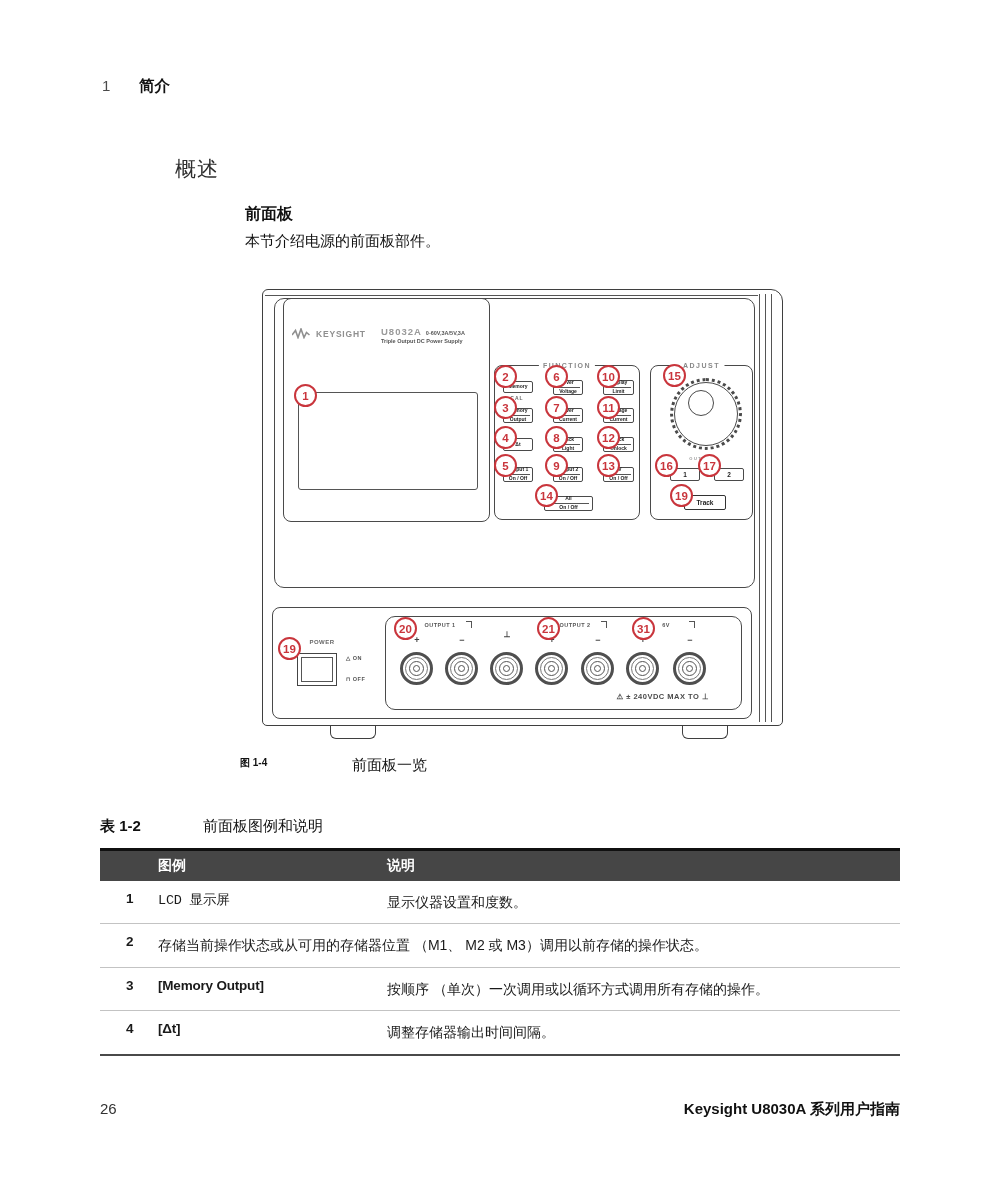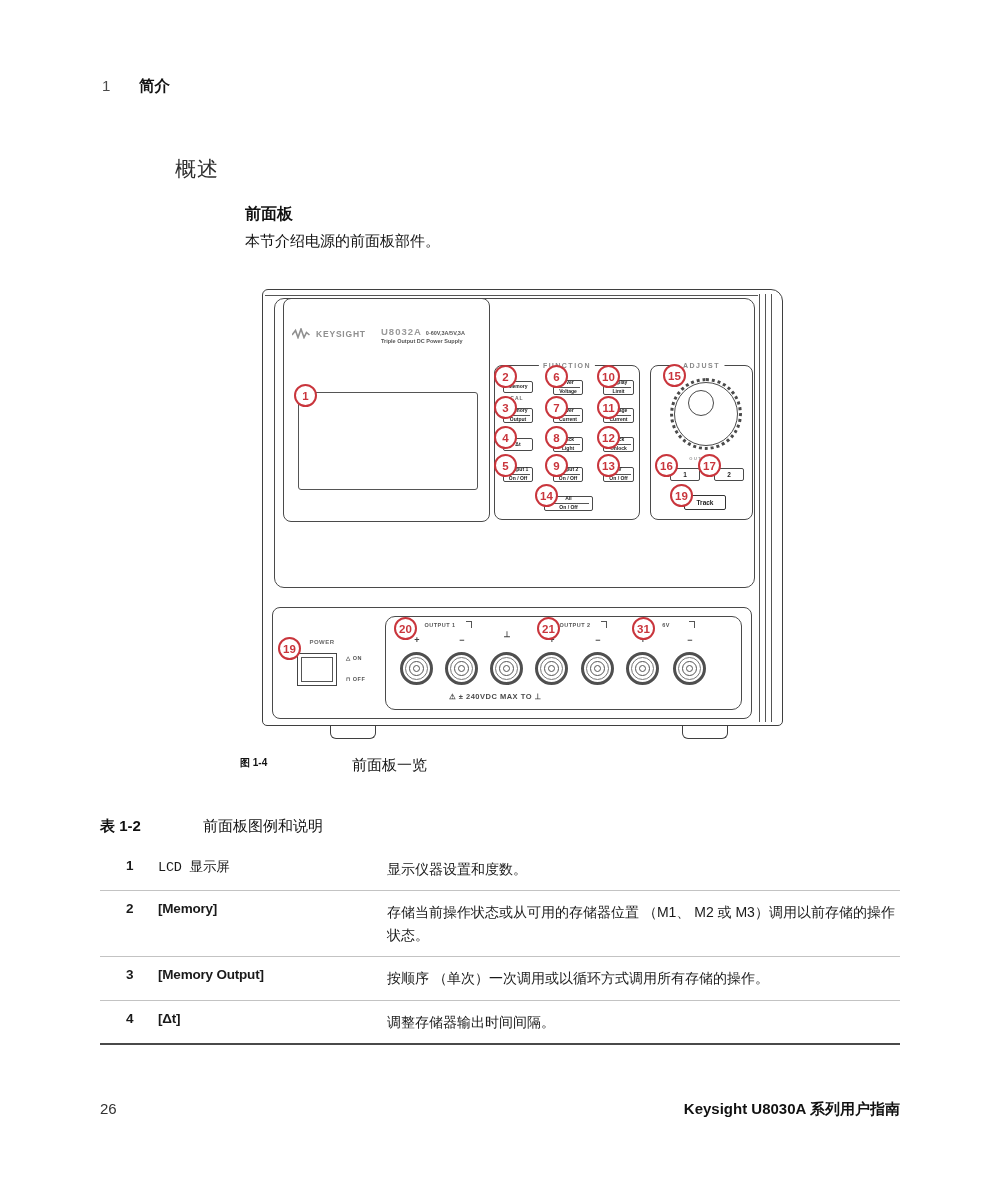--- a/index.html
+++ b/index.html
@@ -76,21 +76,21 @@
   .term-panel{left:123px;top:327px;width:357px;height:94px;border:1.2px solid #4a4a4a;border-radius:10px;}
   .blabel{position:absolute;text-align:center;font-size:5.5px;font-weight:bold;color:#555;letter-spacing:0.5px;}
   .blabel::before{content:"";position:absolute;left:0;top:-1px;width:5px;height:6px;border-top:1px solid #555;border-left:1px solid #555;}
   .blabel::after{content:"";position:absolute;right:0;top:-1px;width:5px;height:6px;border-top:1px solid #555;border-right:1px solid #555;}
   .sign{position:absolute;width:10px;text-align:center;font-size:9px;font-weight:bold;color:#3f3f3f;}
   .gnd{position:absolute;width:12px;text-align:center;font-size:8px;font-weight:bold;color:#3f3f3f;}
   .post{position:absolute;width:33px;height:33px;box-sizing:border-box;border:3.5px solid #4f4f4f;border-radius:50%;background:#fff;}
   .post .r1{position:absolute;left:2px;top:2px;right:2px;bottom:2px;border:1px solid #777;border-radius:50%;}
   .post .r2{position:absolute;left:6px;top:6px;right:6px;bottom:6px;border:1.2px solid #555;border-radius:50%;}
   .post .r3{position:absolute;left:10px;top:10px;right:10px;bottom:10px;border:1px solid #555;border-radius:50%;}
-  .term-warning{left:187px;top:403px;width:270px;text-align:left;font-size:7.5px;font-weight:bold;color:#4a4a4a;letter-spacing:0.5px;}
+  .term-warning{left:177px;top:403px;width:270px;text-align:right;font-size:7.5px;font-weight:bold;color:#4a4a4a;letter-spacing:0.5px;}
   .foot{top:437px;width:46px;height:13px;border:1.2px solid #3f3f3f;border-top:none;border-radius:0 0 6px 6px;background:#fff;}
 
   .callout{position:absolute;width:23px;height:23px;box-sizing:border-box;border:2.5px solid var(--callout-red,#c9353c);
            border-radius:50%;background:#fff;color:var(--callout-red,#c9353c);font-size:11.5px;font-weight:bold;
            display:flex;align-items:center;justify-content:center;z-index:6;}
 </style>
 </head>
 <body>
 
 <div class="page">
@@ -294,28 +294,32 @@
     <div class="callout" style="left:370px;top:328px;">31</div>
   </div>
 
   <div class="abs figcap-label">图 1-4</div>
   <div class="abs figcap-title">前面板一览</div>
 
   <div class="abs tab-label">表 1-2</div>
   <div class="abs tab-title">前面板图例和说明</div>
 
   <div class="tbl">
+    <div class="tbl-header">
+      <div class="th-num"></div>
+      <div class="th-legend">图例</div>
+      <div class="th-desc">说明</div>
+    </div>
     <div class="tbl-row">
       <div class="td-num">1</div>
       <div class="td-legend normal">LCD 显示屏</div>
       <div class="td-desc">显示仪器设置和度数。</div>
     </div>
     <div class="tbl-row">
       <div class="td-num">2</div>
-      <div class="td-legend">[Memory]</div>
       <div class="td-desc">存储当前操作状态或从可用的存储器位置 （M1、 M2 或 M3）调用以前存储的操作状态。</div>
     </div>
     <div class="tbl-row">
       <div class="td-num">3</div>
       <div class="td-legend">[Memory Output]</div>
       <div class="td-desc">按顺序 （单次）一次调用或以循环方式调用所有存储的操作。</div>
     </div>
     <div class="tbl-row">
       <div class="td-num">4</div>
       <div class="td-legend">[Δt]</div>

